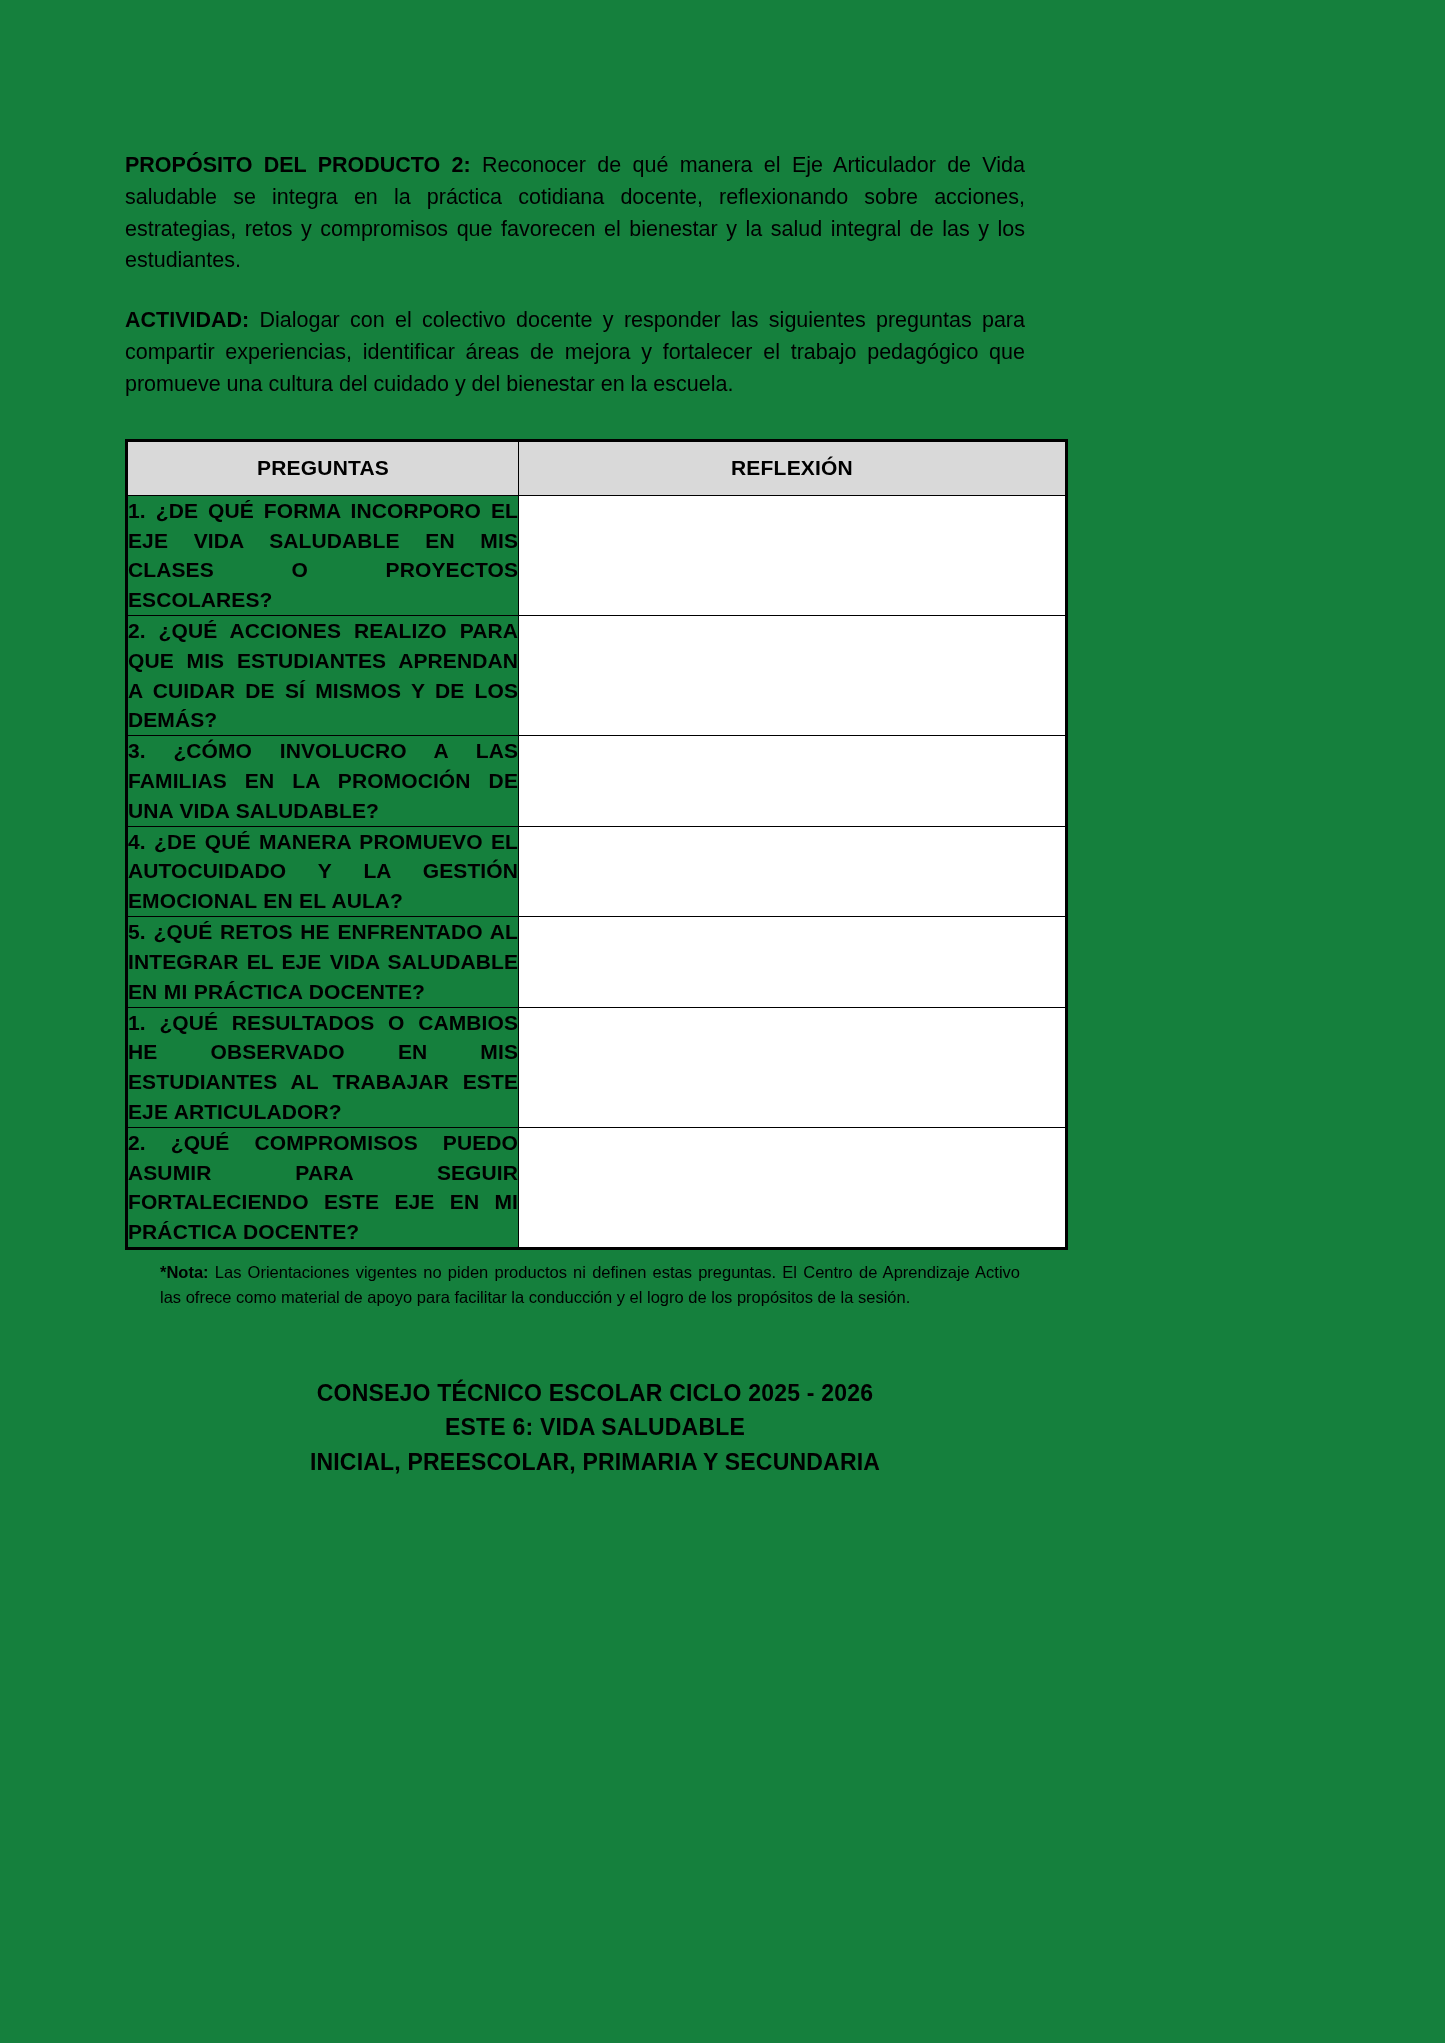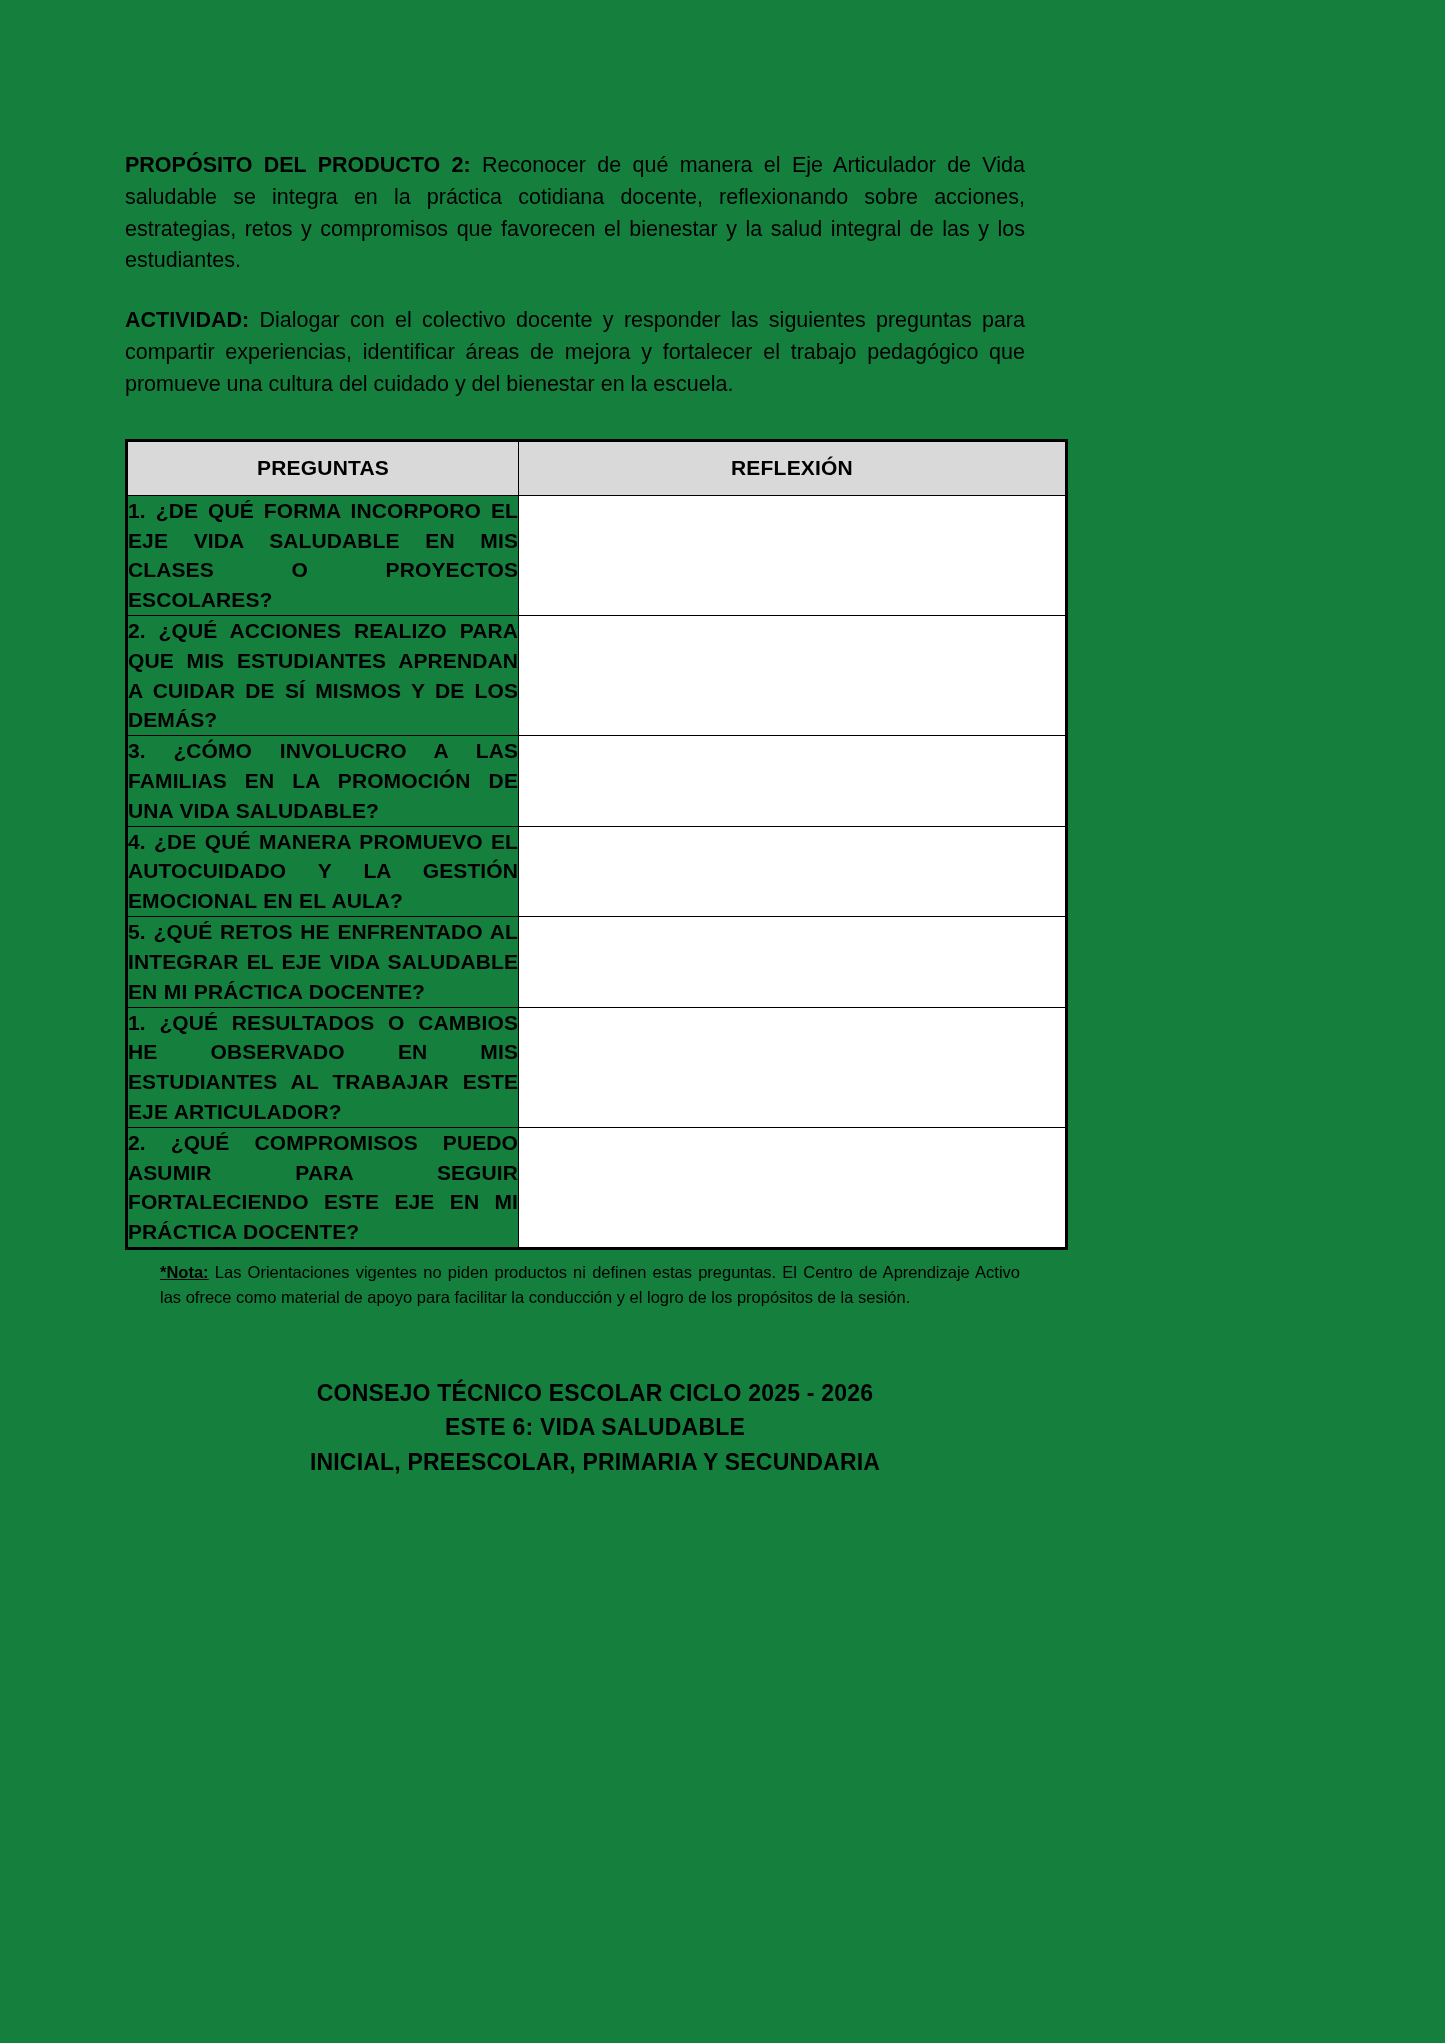--- a/index.html
+++ b/index.html
@@ -76,21 +76,21 @@
     background: #ffffff;
   }
   .note {
     width: 860px;
     margin: 10px 0 0 35px;
     font-size: 16.5px;
     line-height: 1.5;
     text-align: justify;
     text-justify: inter-word;
   }
-  .note b { font-weight: bold; text-decoration: underline; }
+  .note b { font-weight: bold; }
   .footer {
     margin-top: 66px;
     text-align: center;
     width: 940px;
   }
   .footer div {
     font-size: 23px;
     font-weight: bold;
     line-height: 1.5;
     letter-spacing: 0.2px;

